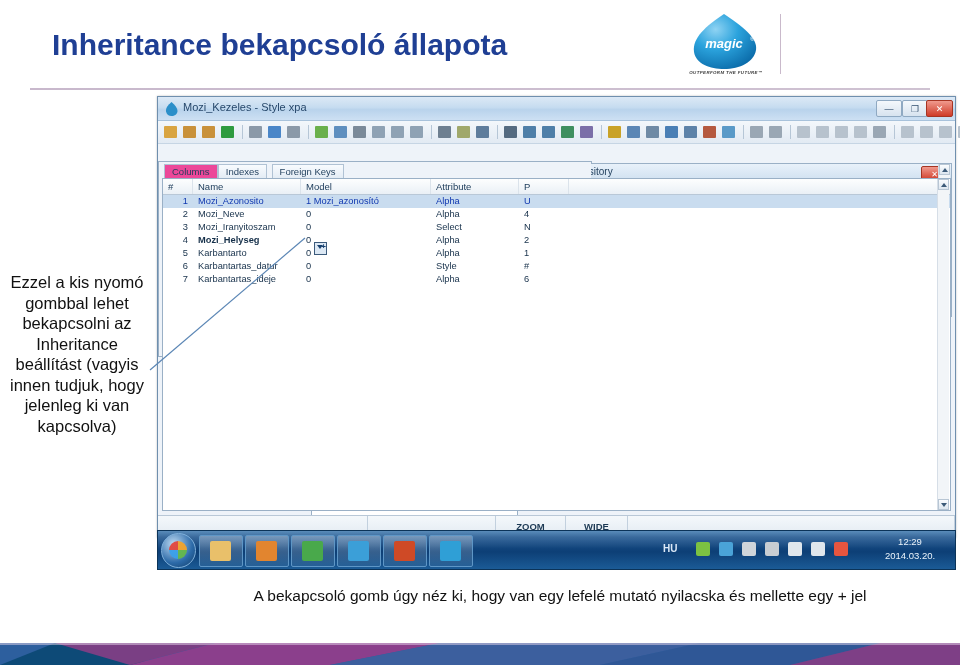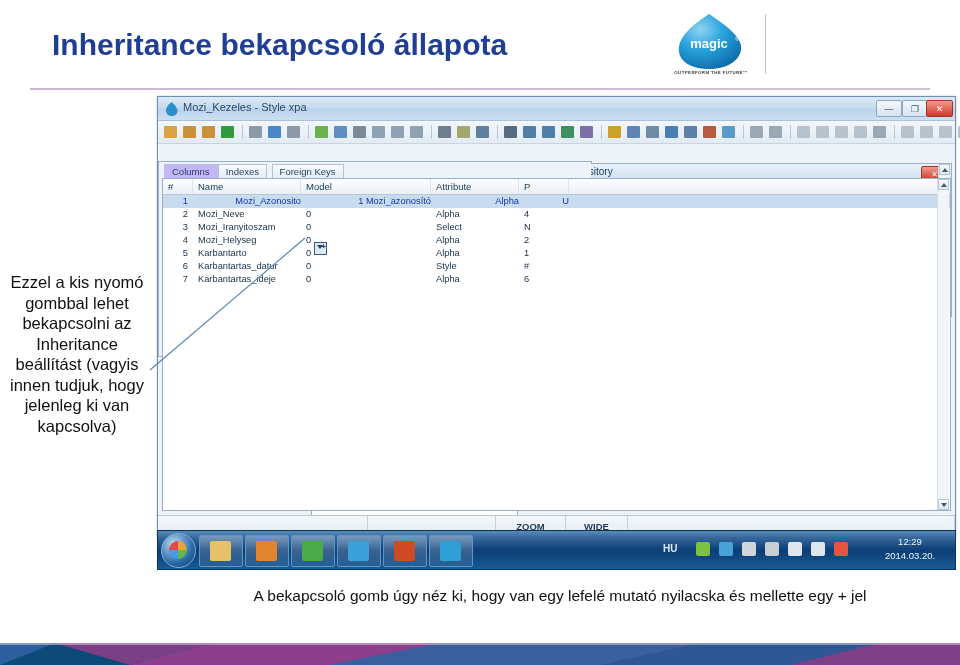--- a/index.html
+++ b/index.html
@@ -7,21 +7,21 @@
     width:960px;height:665px;background:#ffffff;position:relative;overflow:hidden;
     font-family:"Liberation Sans","DejaVu Sans",sans-serif;
   }
 
   
   #slide-title{
     position:absolute;left:52px;top:28px;
     font-size:30px;font-weight:bold;color:#1F3F94;letter-spacing:0px;
     white-space:nowrap;
   }
-  #logo-block{position:absolute;right:33px;top:10px;width:260px;height:72px;}
+  #logo-block{position:absolute;right:18px;top:10px;width:260px;height:72px;font-style:italic;}
   #logo-drop{position:absolute;left:6px;top:2px;width:72px;height:58px;}
   #logo-tag{
     position:absolute;left:2px;top:60px;width:84px;text-align:center;
     font-size:4.4px;font-weight:bold;color:#3a3a3a;letter-spacing:.4px;
   }
   #logo-divider{position:absolute;left:98px;top:4px;width:1px;height:60px;background:#c9b9cb;}
   #logo-univ{position:absolute;left:116px;top:-2px;}
   #logo-univ .l1,#logo-univ .l2{
     font-family:"DejaVu Serif","Liberation Serif",serif;
     font-size:29px;color:#9c4f86;line-height:33px;font-weight:normal;
@@ -192,41 +192,41 @@
   .grid-head .gh{
     font-size:9.5px;color:#22405e;line-height:15px;padding-left:5px;
     border-right:1px solid #dbe3eb;box-sizing:border-box;white-space:nowrap;overflow:hidden;
   }
   .grid-row{height:13px;display:flex;position:relative;}
   .grid-row .gc{
     font-size:9.3px;line-height:13px;padding-left:5px;box-sizing:border-box;
     white-space:nowrap;overflow:hidden;color:#16304a;
   }
   .grid-row.sel{background:#c9dcef;}
-  .grid-row.blue .gc{color:#1038b0;text-align:right;}
+  .grid-row.blue .gc{color:#1038b0;}
   .vscroll{
     position:absolute;right:1px;top:0;bottom:0;width:11px;background:#f2f5f8;border-left:1px solid #d6dee7;
   }
   .vscroll .su,.vscroll .sd{position:absolute;left:0;width:11px;height:11px;
     background:linear-gradient(to bottom,#fafcfe,#dde6ef);border:1px solid #b8c6d4;box-sizing:border-box;}
   .vscroll .su{top:0;}
   .vscroll .sd{bottom:0;}
   .vscroll .su:before,.vscroll .sd:before{content:"";position:absolute;left:2px;top:3px;width:0;height:0;
     border-left:3px solid transparent;border-right:3px solid transparent;}
   .vscroll .su:before{border-bottom:4px solid #3c5a78;}
   .vscroll .sd:before{border-top:4px solid #3c5a78;}
 
   
   #columnspanel{left:360px;top:160px;width:432px;height:194px;background:#eef3f9;border:1px solid #9ab0c6;}
   #col-tabs{height:16px;position:relative;padding-left:5px;background:#eef3f9;}
   .col-tab{
     position:absolute;top:2px;height:14px;padding:0 7px;font-size:9.5px;color:#1e3d5b;line-height:14px;
     border:1px solid #b0c2d4;border-bottom:none;background:linear-gradient(to bottom,#f8fbfe,#e2ebf4);
   }
-  .col-tab.active{background:#c4b5fd;}
+  .col-tab.active{background:#ec4899;}
   #col-grid-wrap{position:absolute;left:4px;right:4px;top:17px;bottom:4px;background:#ffffff;border:1px solid #9ab0c6;}
 
   
   #statusbar{
     position:absolute;left:0;right:0;bottom:0;height:21px;
     background:linear-gradient(to bottom,#f4f8fb,#e2eaf2);border-top:1px solid #b9c8d7;display:flex;align-items:stretch;
   }
   .sb-cell{border-right:1px solid #c2d0de;font-size:9.5px;color:#1c3954;display:flex;align-items:center;
     justify-content:center;font-weight:bold;box-sizing:border-box;}
 
@@ -641,21 +641,21 @@
             </div>
             <div class="grid-row">
               <div class="gc" style="width: 30px; text-align: right; padding-right: 5px;">3</div>
               <div class="gc" style="width: 108px;">Mozi_Iranyitoszam</div>
               <div class="gc" style="width: 130px;">0</div>
               <div class="gc" style="width: 88px;">Select</div>
               <div class="gc" style="width: 50px;">N</div>
             </div>
             <div class="grid-row">
               <div class="gc" style="width: 30px; text-align: right; padding-right: 5px;">4</div>
-              <div class="gc" style="width: 108px;">Mozi_Helyseg</div>
+              <div class="gc" style="width: 108px; font-weight: bold;">Mozi_Helyseg</div>
               <div class="gc" style="width: 130px;">0</div>
               <div class="gc" style="width: 88px;">Alpha</div>
               <div class="gc" style="width: 50px;">2</div>
             </div>
             <div class="grid-row">
               <div class="gc" style="width: 30px; text-align: right; padding-right: 5px;">5</div>
               <div class="gc" style="width: 108px;">Karbantarto</div>
               <div class="gc" style="width: 130px;">0</div>
               <div class="gc" style="width: 88px;">Alpha</div>
               <div class="gc" style="width: 50px;">1</div>

